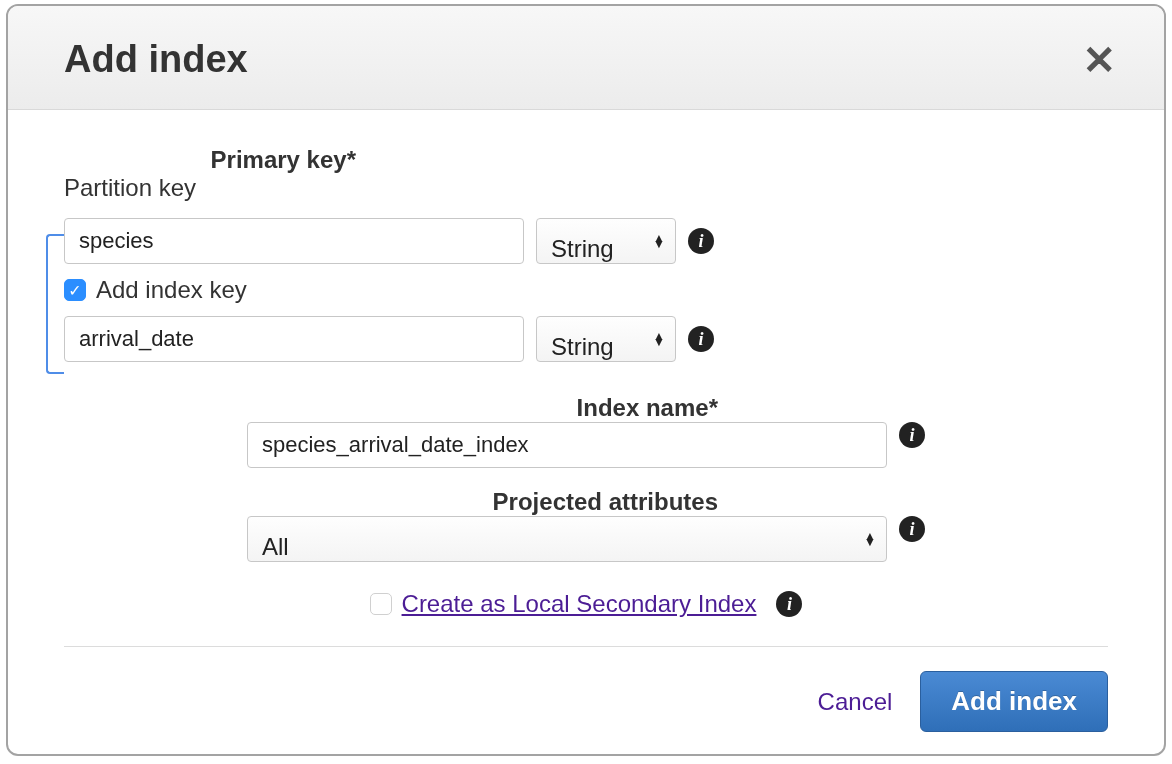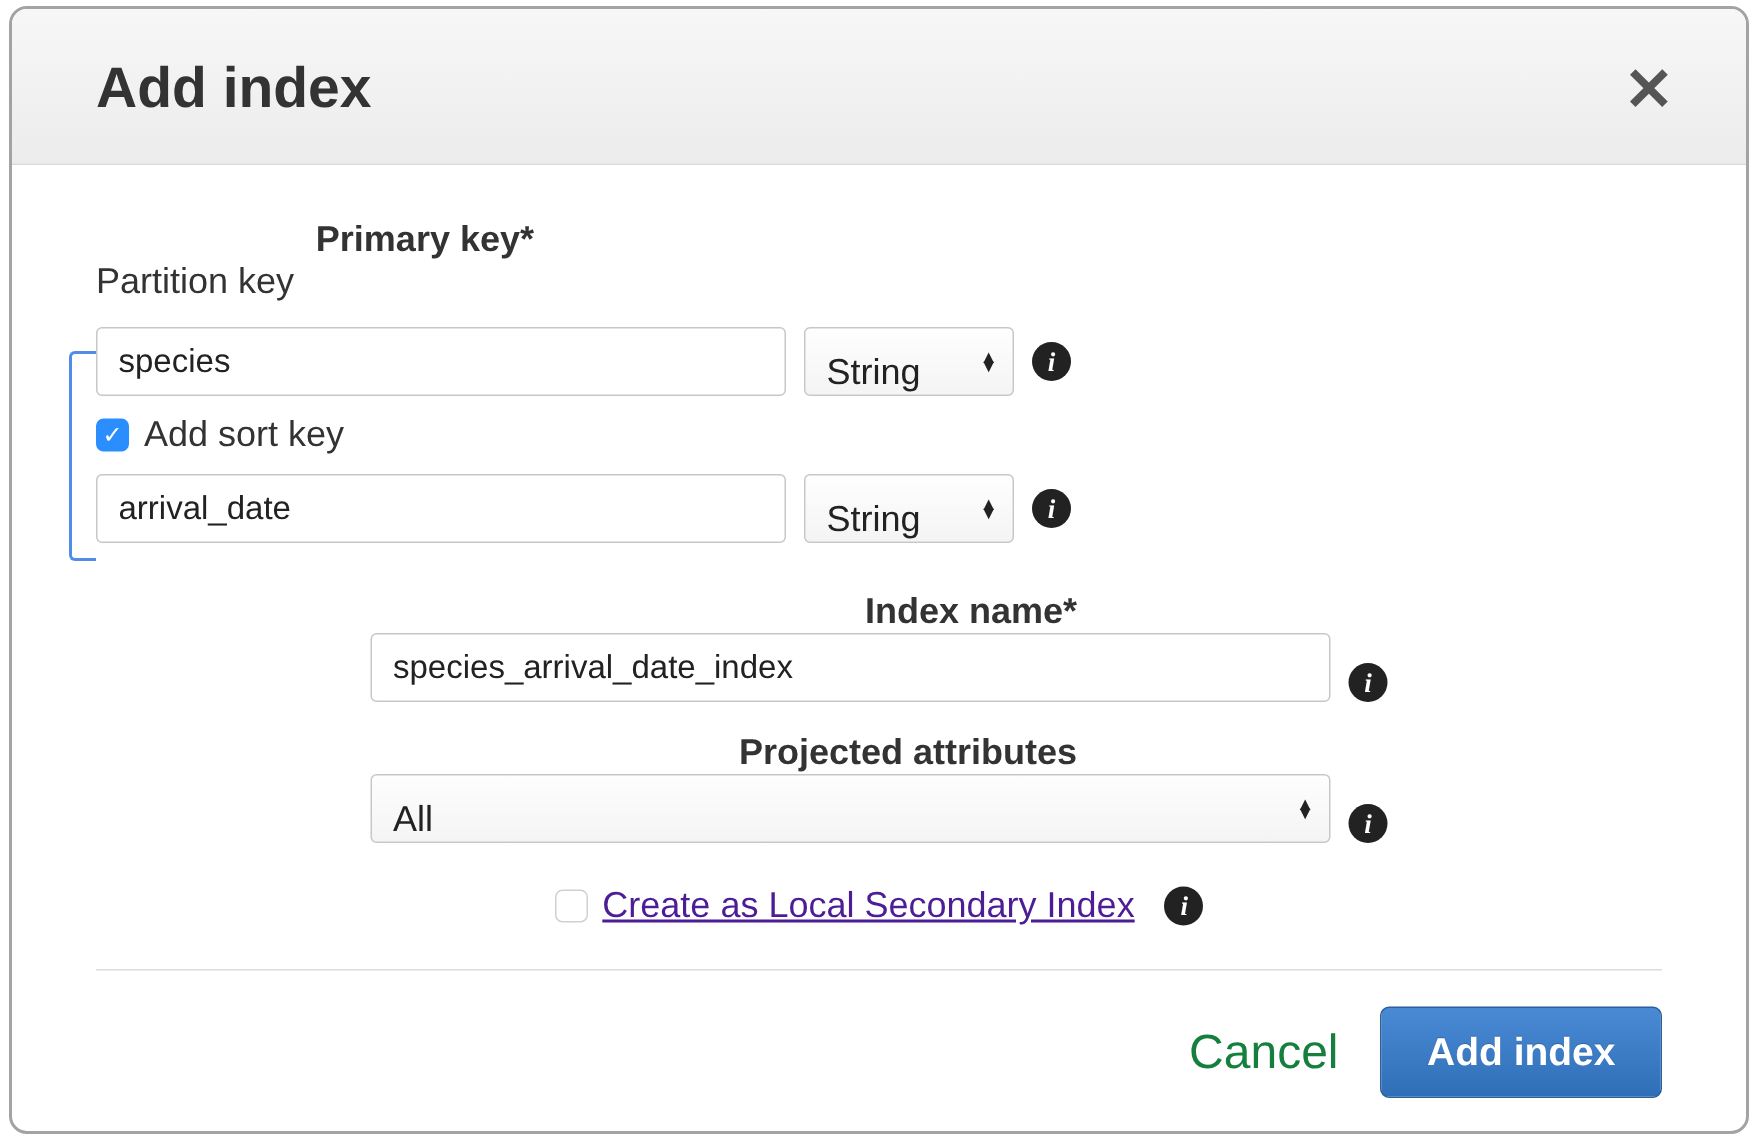--- a/index.html
+++ b/index.html
@@ -48,21 +48,21 @@
       width: 320px;
       text-align: right;
       padding-right: 28px;
       font-size: 24px;
       font-weight: 700;
       color: #333;
     }
     .field-col {
       flex: 1;
       display: flex;
-      align-items: flex-end;
+      align-items: flex-start;
       gap: 12px;
       flex-wrap: wrap;
     }
     .pk-block { display: flex; flex-direction: column; gap: 0; position: relative; }
     .pk-label { font-size: 24px; color: #333; margin-bottom: 16px; }
     .pk-row { display: flex; align-items: center; gap: 12px; margin-bottom: 12px; }
     .bracket {
       position: absolute;
       left: -18px;
       top: 60px;
@@ -127,21 +127,21 @@
     .chk.checked { background: #2b8eff; border: 1px solid #2b8eff; color: #fff; }
     .chk.disabled { background: #fff; border: 1px solid #d0d0d0; color: transparent; cursor: default; }
     .chk-label { font-size: 24px; color: #333; }
     .chk-label.disabled { color: #4c1d95; text-decoration: underline; }
     .divider { border: none; border-top: 1px solid #dcdcdc; margin: 28px 56px 0 56px; }
     .modal-footer {
       display: flex; justify-content: flex-end; align-items: center;
       gap: 28px; padding: 24px 56px 32px 56px;
     }
     .btn-link {
-      color: #15803d; font-size: 32px; cursor: pointer; background: none; border: none;
+      color: #4c1d95; font-size: 24px; cursor: pointer; background: none; border: none;
     }
     .btn-primary {
       background: linear-gradient(to bottom, #4a8ad4, #2f6fb8);
       border: 1px solid #2a5f9e;
       color: #fff; font-size: 26px; font-weight: 700;
       padding: 14px 30px; border-radius: 6px; cursor: pointer;
       text-shadow: 0 -1px 0 rgba(0,0,0,.2);
     }
     .spacer-row { height: 8px; }
   </style>
@@ -171,21 +171,21 @@
               <span class="select-caret">
                 <span>▲</span>
                 <span>▼</span>
               </span>
             </div>
             <span class="info-icon">i</span>
           </div>
 
           <div class="pk-row checkbox-row">
             <span class="chk checked">✓</span>
-            <span class="chk-label">Add sort key</span>
+            <span class="chk-label">Add index key</span>
           </div>
 
           <div class="pk-row">
             <input type="text" class="txt w-mid" value="arrival_date" style="">
             <div class="select-wrap w-sm">
               <span>String</span>
               <span class="select-caret">
                 <span>▲</span>
                 <span>▼</span>
               </span>

